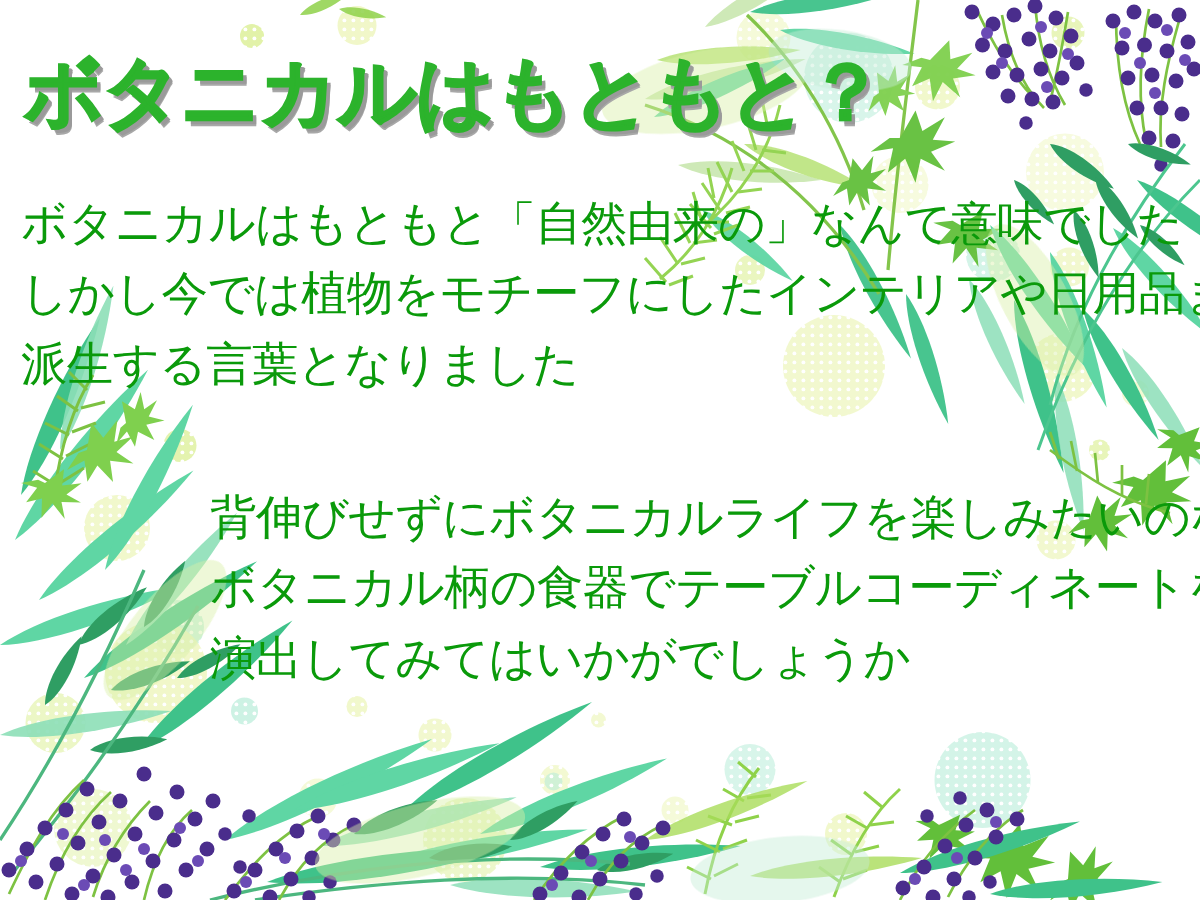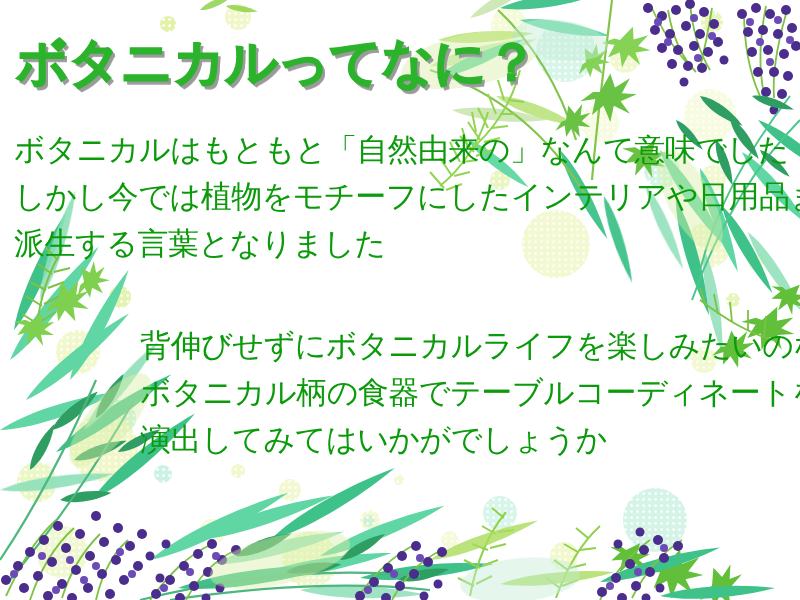--- a/index.html
+++ b/index.html
@@ -526,21 +526,21 @@
       <ellipse cx="560" cy="40" rx="48" ry="20" fill="#c6ecd6" transform="rotate(8 560 40)"></ellipse>
       <ellipse cx="690" cy="200" rx="56" ry="22" fill="#d9f0a8" transform="rotate(62 690 200)"></ellipse>
       <ellipse cx="110" cy="420" rx="58" ry="22" fill="#d9f0a8" transform="rotate(-50 110 420)"></ellipse>
       <ellipse cx="280" cy="560" rx="72" ry="24" fill="#d9f0a8" transform="rotate(-14 280 560)"></ellipse>
       <ellipse cx="520" cy="580" rx="60" ry="22" fill="#c6ecd6" transform="rotate(-6 520 580)"></ellipse>
     </g>
   </svg>
 
   <div class="textlayer">
 
-    <div class="title">ボタニカルってなに？</div>
+    <div class="title">ボタニカルはもともと？</div>
 
     <div class="para" id="para-1">
       <span class="line">ボタニカルはもともと「自然由来の」なんて意味でした</span>
       <span class="line">しかし今では植物をモチーフにしたインテリアや日用品まで</span>
       <span class="line">派生する言葉となりました</span>
     </div>
 
     <div class="para" id="para-2">
       <span class="line">背伸びせずにボタニカルライフを楽しみたいのなら</span>
       <span class="line">ボタニカル柄の食器でテーブルコーディネートを</span>

